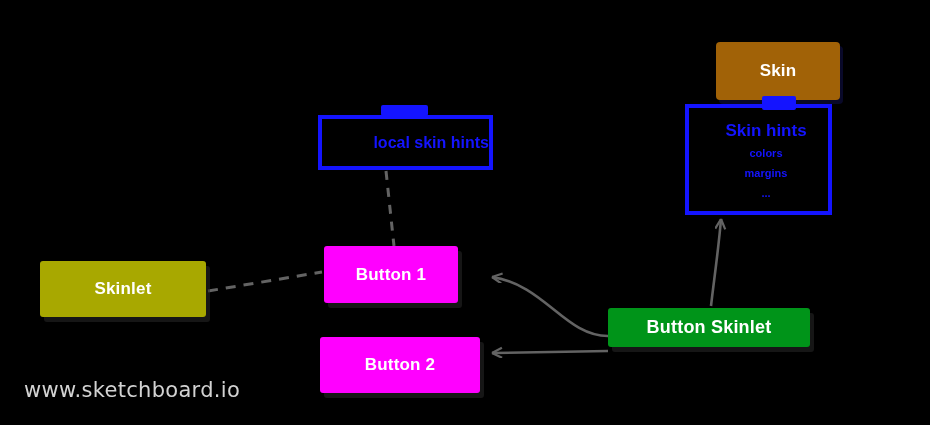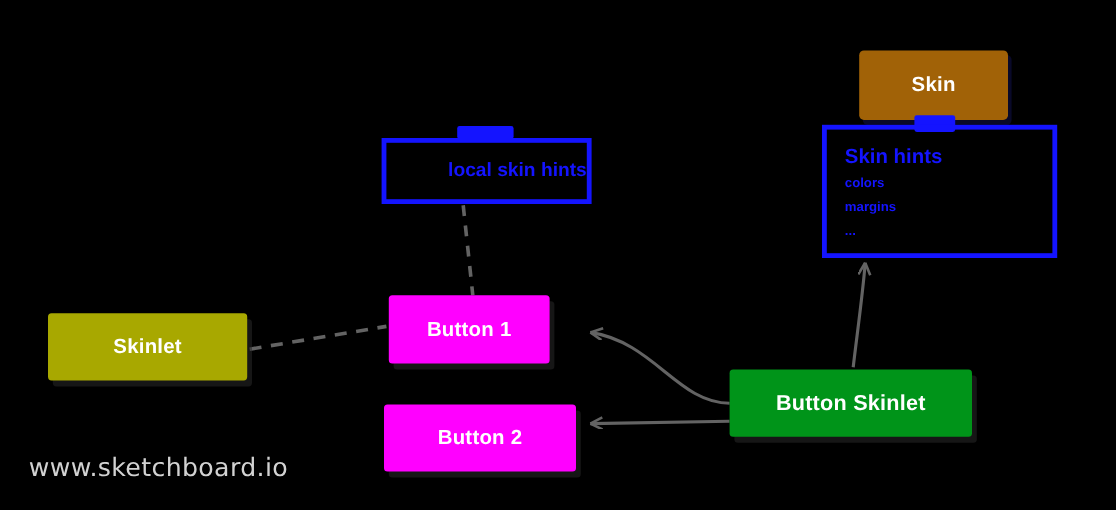--- a/index.html
+++ b/index.html
@@ -57,21 +57,21 @@
   }
   .node-button2 {
     left: 320px; top: 327px;
     width: 160px; height: 56px;
     background: #ff00ff;
     font-size: 17px;
     margin-top: 10px;
   }
   .node-skinlet {
     left: 608px; top: 308px;
-    width: 202px; height: 56px;
+    width: 202px; height: 39px;
     background: #009419;
     font-size: 18px;
   }
   .node-skin {
     left: 716px; top: 42px;
     width: 124px; height: 58px;
     background: #a16207;
     font-size: 17px;
     border-radius: 4px;
     box-shadow: 3px 4px 0 rgba(20,20,90,0.45);
@@ -104,24 +104,25 @@
   }
   .localhints-tab {
     position: absolute;
     left: 381px; top: 105px;
     width: 47px; height: 11px;
     background: #1414ff;
     border-radius: 2px;
   }
   .node-skinhints {
     left: 685px; top: 104px;
-    width: 196px; height: 111px;
+    width: 147px; height: 111px;
     padding: 14px 0 0 15px;
     font-size: 11px;
     font-weight: bold;
+    text-align: center;
   }
   .skinhints-title {
     font-size: 17px;
     font-weight: bold;
     line-height: 1;
     margin-bottom: 9px;
   }
   .skinhints-item {
     font-size: 11px;
     font-weight: bold;

